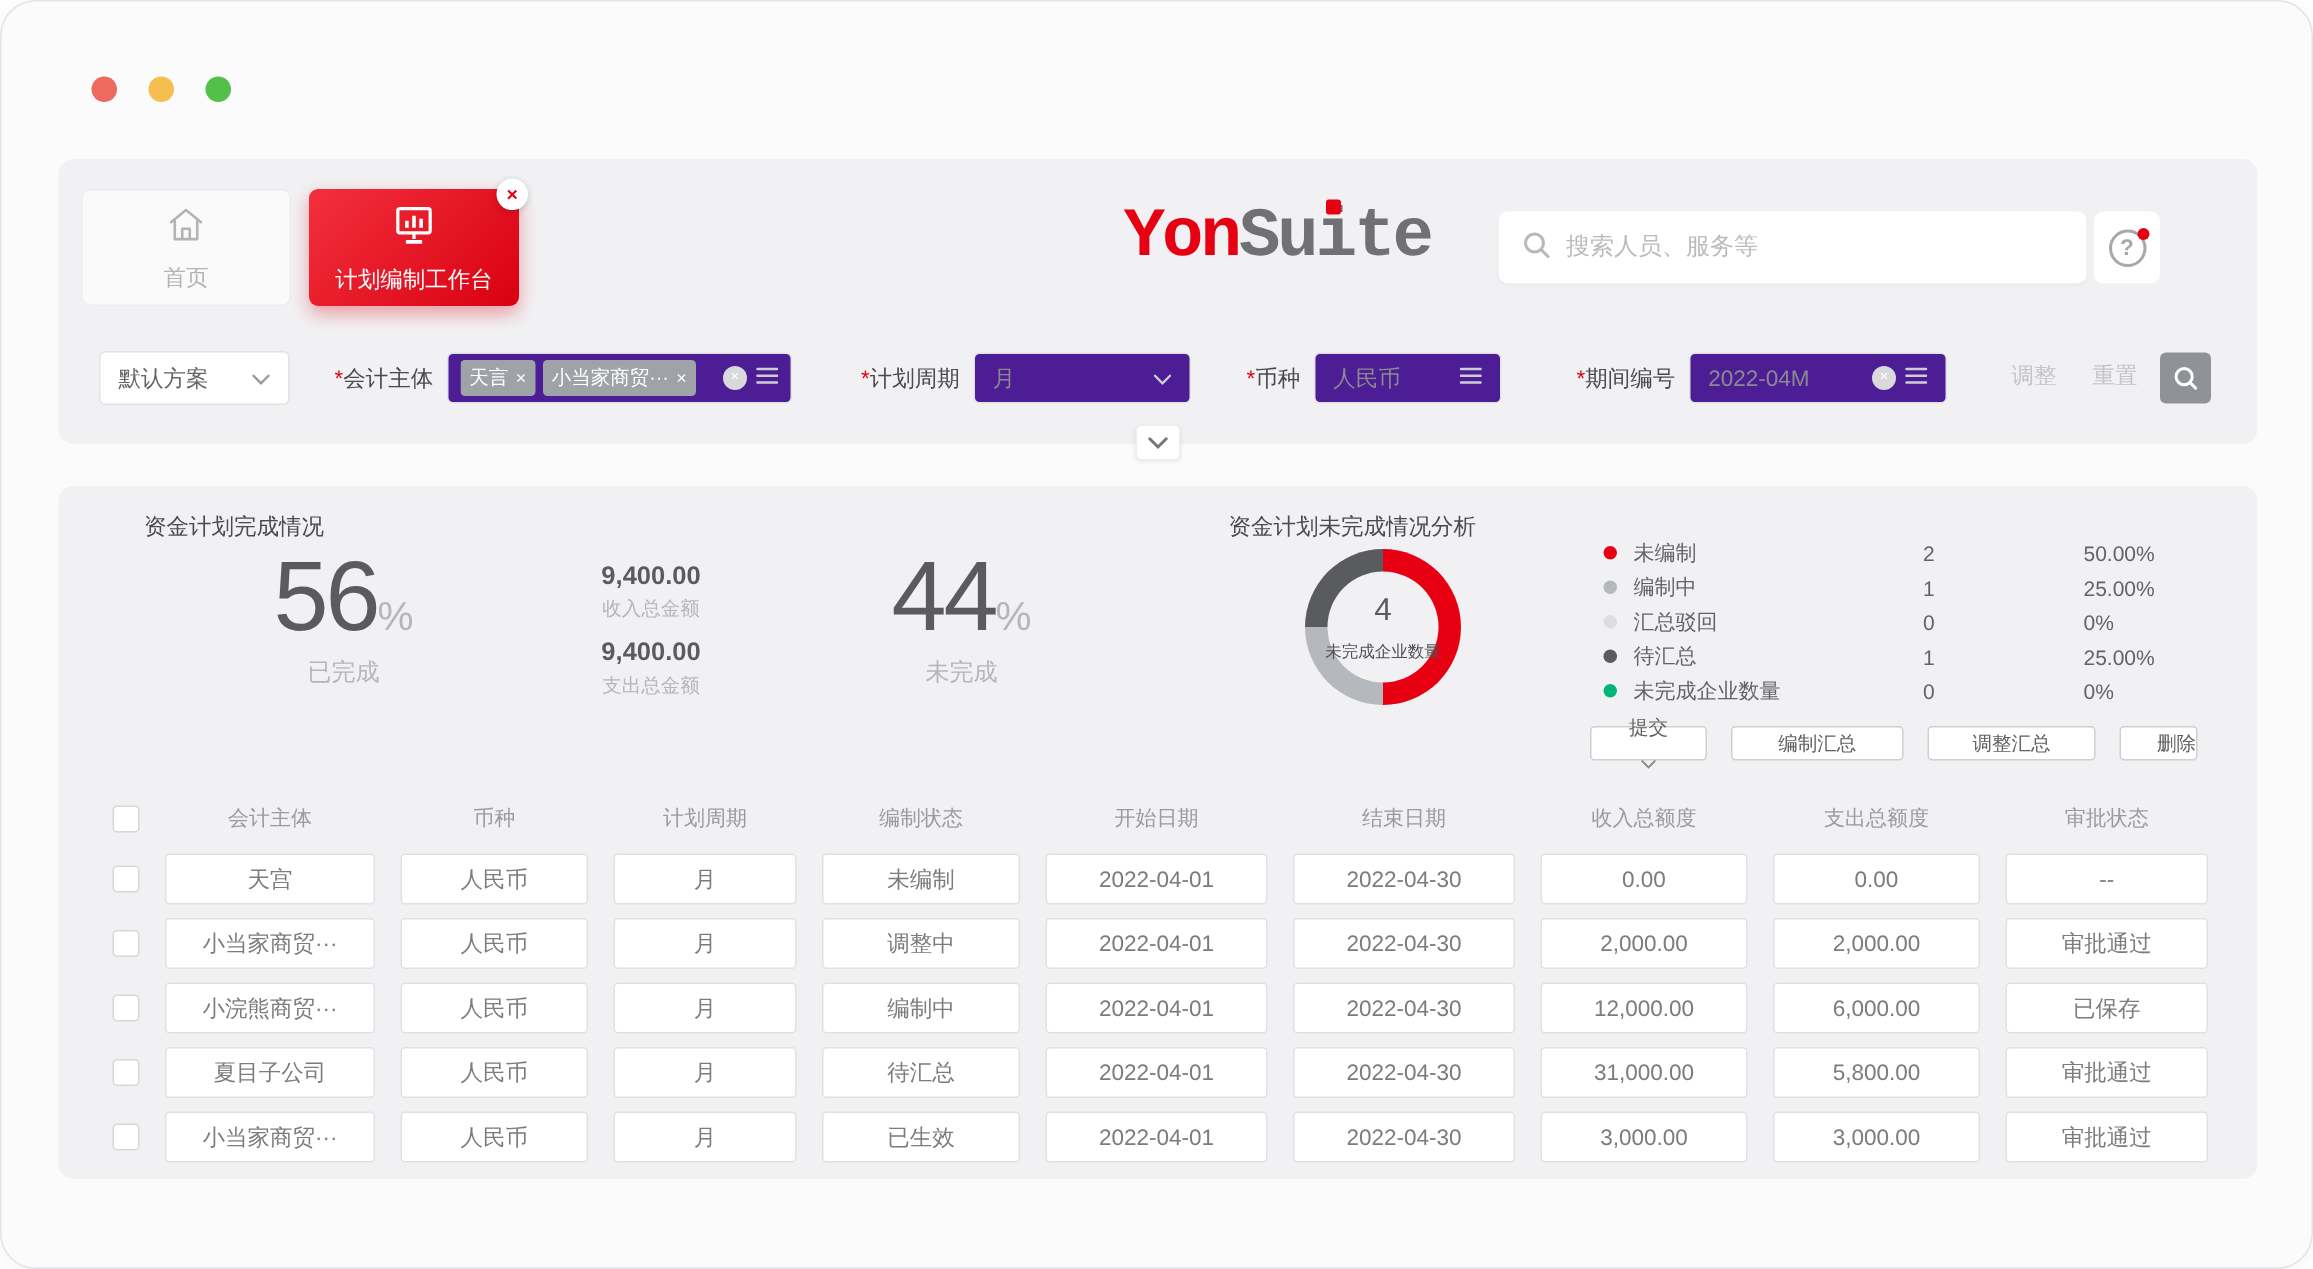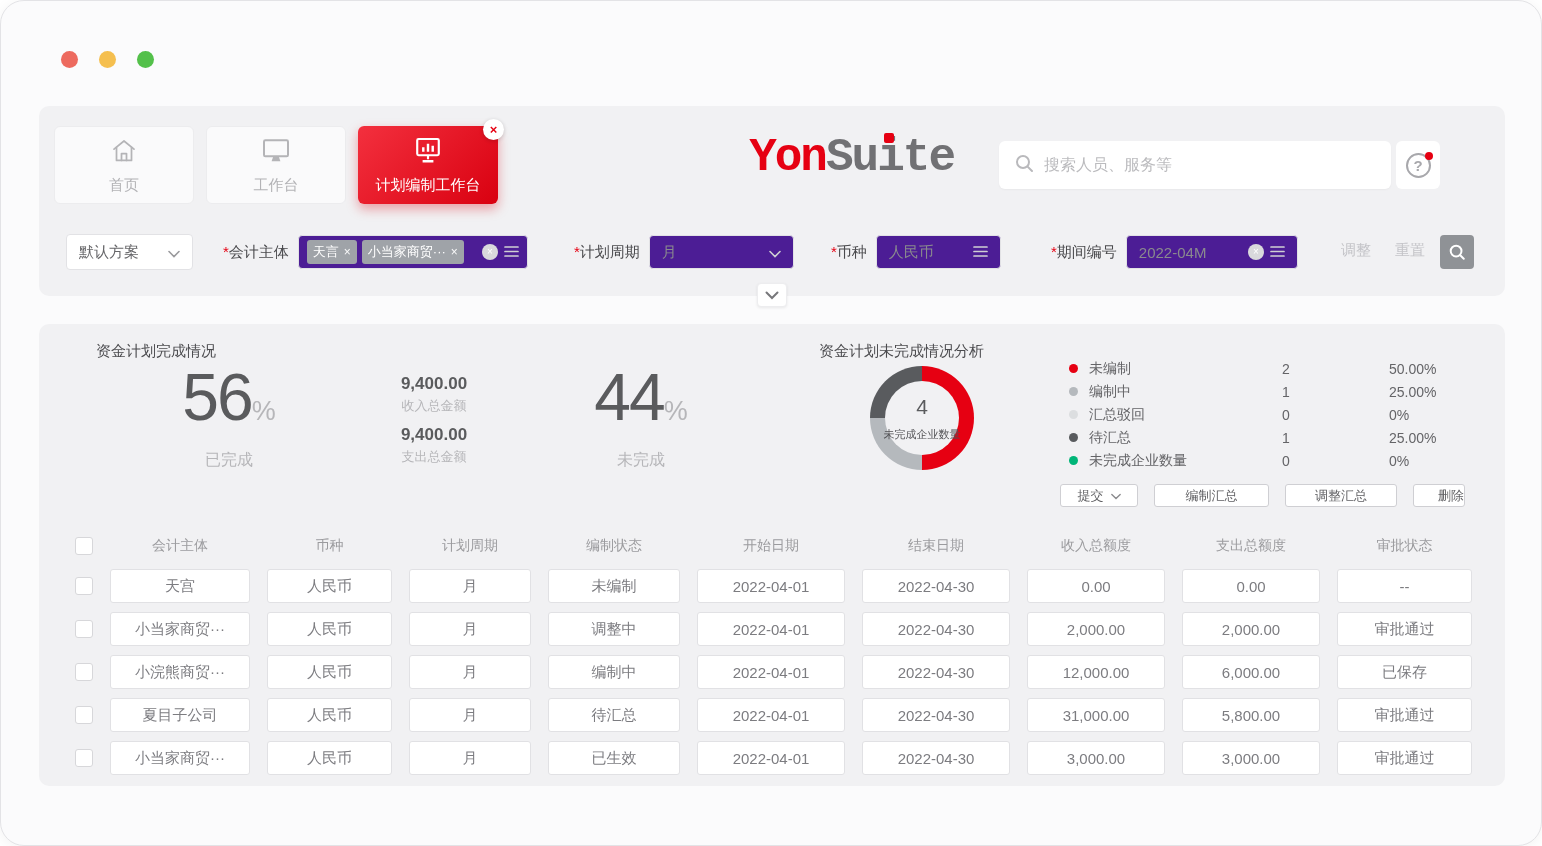--- a/index.html
+++ b/index.html
@@ -74,21 +74,21 @@
 
   
   .main-panel{position:absolute;left:38px;top:323px;width:1466px;height:462px;
     background:#f1f1f3;border-radius:10px}
   .dash-title{position:absolute;font-size:15px;font-weight:normal;color:#4b4b4e}
   .t-left{left:57px;top:18px}.t-right{left:780px;top:18px}
   .pct-block{position:absolute;text-align:center;width:180px}
   .b-done{left:100px;top:40px}.b-undone{left:512px;top:40px}
   .pct-num{font-size:66px;color:#5a5b5d;line-height:1;letter-spacing:-2px}
   .pct-sign{font-size:27px;color:#b6b6b9;letter-spacing:0}
-  .pct-label{font-size:16px;color:#b6b6b9;margin-top:20px}
+  .pct-label{font-size:16px;color:#b6b6b9;margin-top:8px}
   .stat-block{position:absolute;left:315px;top:50px;width:160px;text-align:center}
   .stat-num{font-size:17px;font-weight:bold;color:#5a5b5d}
   .stat-label{font-size:13px;color:#b6b6b9;margin:3px 0 10px}
   .donut{position:absolute;left:831px;top:42px;width:104px;height:104px;border-radius:50%}
   .donut-hole{position:absolute;inset:15px;background:#f1f1f3;border-radius:50%;
     display:flex;flex-direction:column;align-items:center;justify-content:center}
   .donut-val{font-size:21px;color:#5a5b5d}
   .donut-lab{font-size:11px;color:#515154;margin-top:8px;white-space:nowrap}
   .legend{position:absolute;left:1030px;top:33px;width:410px}
   .lg-row{display:grid;grid-template-columns:20px 193px 107px auto;align-items:center;
@@ -127,29 +127,20 @@
     <div class="tabs">
       <div class="tab">
         <span>
           <svg width="30" height="30" viewBox="0 0 24 24" fill="none" stroke="#b4b4b7" stroke-width="1.4" stroke-linejoin="round" stroke-linecap="round">
               <path d="M4 10.5 L12 4 L20 10.5"></path>
               <path d="M6 9 V19.5 H18 V9"></path>
               <path d="M10 19.5 V14 H14 V19.5"></path>
             </svg>
         </span>
         <span>首页</span>
-      </div>
-      <div class="tab">
-        <span>
-          <svg width="32" height="30" viewBox="0 0 24 22" fill="none" stroke="#b4b4b7" stroke-width="1.5">
-              <rect x="3" y="3" width="18" height="12" rx="1"></rect>
-              <path d="M10 15 h4 l1.3 3.6 h-6.6 z" fill="#b4b4b7" stroke="none"></path>
-            </svg>
-        </span>
-        <span>工作台</span>
       </div>
       <div class="tab active">
         <span>
           <svg width="34" height="31" viewBox="0 0 24 23" fill="none" stroke="#ffffff" stroke-width="1.6">
               <rect x="4" y="3" width="16" height="12" rx="1"></rect>
               <path d="M8.5 12.5 v-3.5 M12 12.5 v-6 M15.5 12.5 v-4.5" stroke-width="1.8"></path>
               <path d="M12 15 v3"></path>
               <path d="M8 19.5 h8" stroke-width="1.8"></path>
             </svg>
         </span>
@@ -319,21 +310,21 @@
         </div>
         <div class="lg-row">
           <span class="lg-dot" style="background: rgb(0, 181, 120);"></span>
           <span class="lg-label">未完成企业数量</span>
           <span class="lg-count">0</span>
           <span class="lg-pct">0%</span>
         </div>
       </div>
 
     <div class="actions" id="actions">
-        <button class="act-btn" style="width: 78px;">
+        <button class="act-btn" style="width: 78px; flex-direction: column;">
           <span>提交</span>
           <span><svg width="10" height="7" viewBox="0 0 12 8" fill="none" stroke="#8a8a8d" stroke-width="1.6" stroke-linecap="round">
               <path d="M1 1.5 L6 6.5 L11 1.5"></path>
             </svg></span>
         </button>
         <button class="act-btn" style="width: 115px;">
           <span>编制汇总</span>
         </button>
         <button class="act-btn" style="width: 112px;">
           <span>调整汇总</span>

